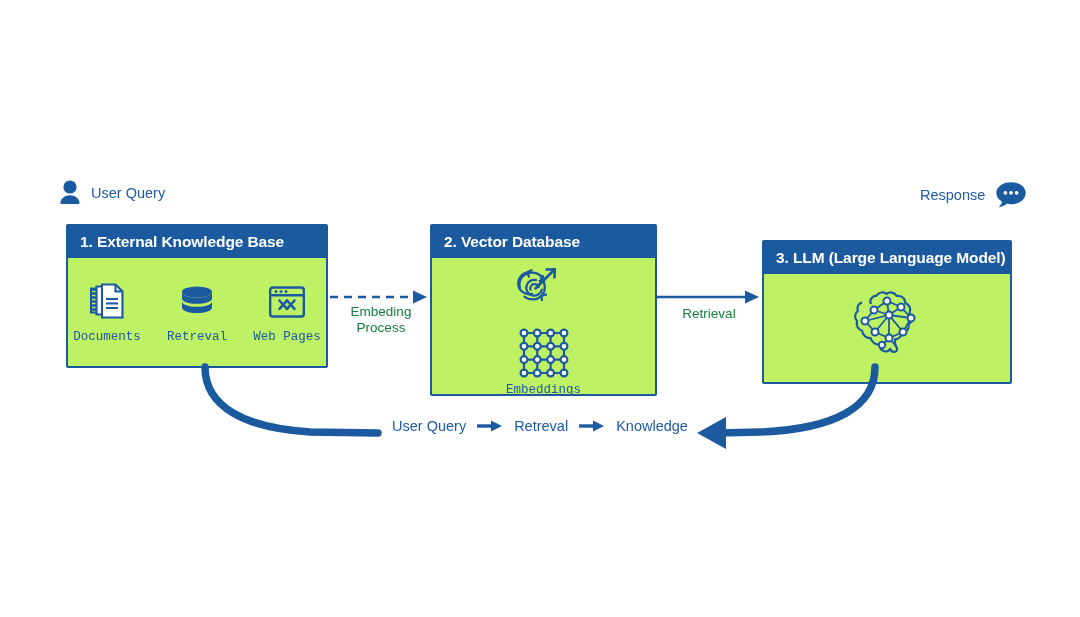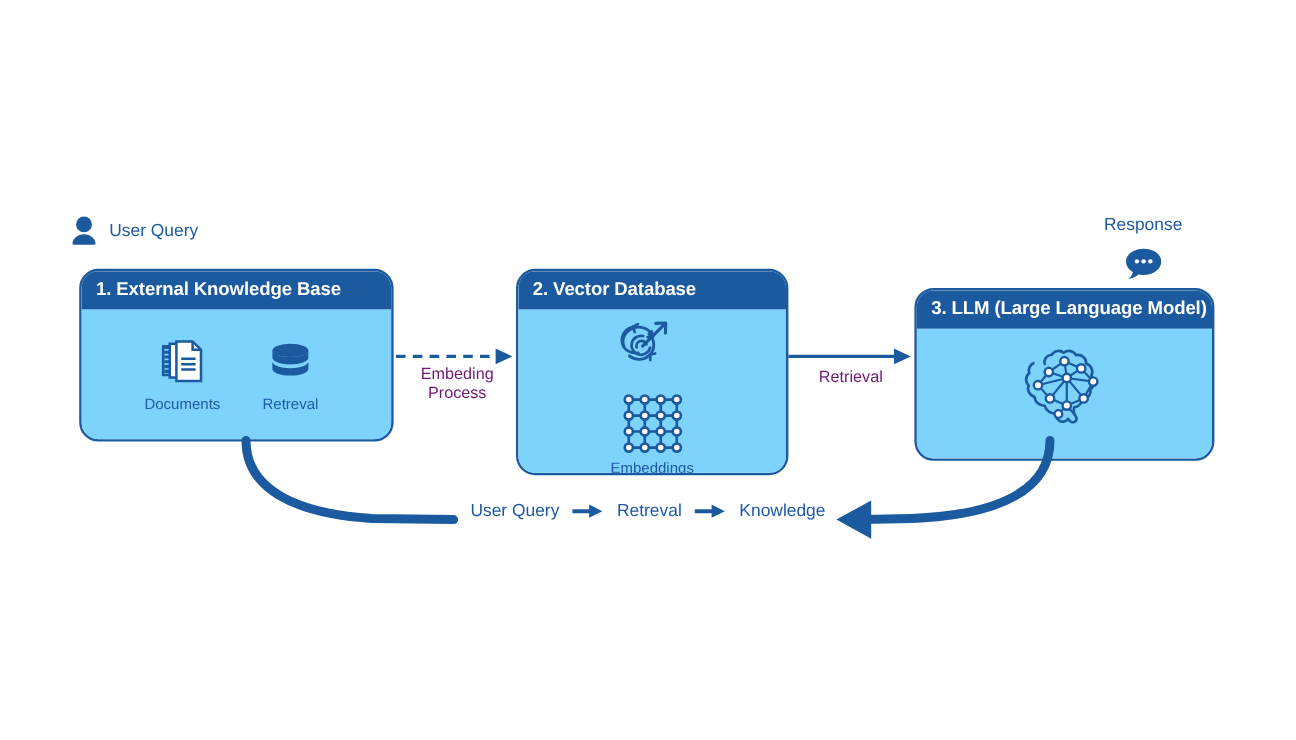--- a/index.html
+++ b/index.html
@@ -26,44 +26,45 @@
     font-size: 14.5px;
     color: #1f5aa6;
     white-space: nowrap;
     line-height: 1;
   }
 
   
   .panel {
     position: absolute;
     border: 2px solid #1c5aa0;
-    border-radius: 16px;
+    border-radius: 2px;
     background: #ffffff;
     box-sizing: border-box;
     overflow: hidden;
     display: flex;
     flex-direction: column;
   }
   .panel-header {
     background: #1c5aa0;
     color: #ffffff;
     font-weight: bold;
     font-size: 15.5px;
     padding: 7px 12px 8px 12px;
     line-height: 1.1;
     white-space: nowrap;
     letter-spacing: -0.1px;
   }
   .panel-body {
     flex: 1;
-    background: #7dd3fc;
+    background: #bef264;
     position: relative;
     display: flex;
     align-items: center;
     justify-content: center;
+    font-family: Liberation Mono, monospace;
   }
 
   
   .icon-group {
     display: flex;
     align-items: flex-start;
     justify-content: center;
     gap: 20px;
   }
   .icon-item {
@@ -83,21 +84,21 @@
     font-size: 12.5px;
     color: #1f5aa6;
     white-space: nowrap;
     line-height: 1;
   }
 
   
   .arrow-label {
     position: absolute;
     font-size: 13.5px;
-    color: #701a75;
+    color: #15803d;
     text-align: center;
     line-height: 1.18;
     white-space: nowrap;
   }
 
   
   .flow-strip {
     position: absolute;
     display: flex;
     align-items: center;
@@ -119,21 +120,21 @@
   <div class="abs" style="left:58px; top:180px; display:flex; align-items:center; gap:9px;">
     <span>
       <svg width="24" height="26" viewBox="0 0 24 26">
         <circle cx="12" cy="7" r="6.6" fill="#1c5aa0"></circle>
         <path d="M12 15.2c-5.2 0-9.2 3.3-9.6 7.6-.05.6.4 1.1 1 1.1h17.2c.6 0 1.05-.5 1-1.1-.4-4.3-4.4-7.6-9.6-7.6z" fill="#1c5aa0"></path>
       </svg>
     </span>
     <span class="annot-label">User Query</span>
   </div>
 
-  <div class="abs" style="left:920px; top:181px; display:flex; align-items:center; gap:10px;flex-direction:column;">
+  <div class="abs" style="left:920px; top:181px; display:flex; align-items:center; gap:10px;">
     <span class="annot-label">Response</span>
     <span>
       <svg width="32" height="28" viewBox="0 0 32 28">
         <path d="M16 1.2C7.8 1.2 1.3 6 1.3 12c0 3.5 2.3 6.7 5.8 8.7-.5 2.1-1.9 4.2-3.6 5.7 3.4-.5 6.3-1.9 8.3-3.6 1.3.25 2.7.4 4.2.4 8.2 0 14.7-4.8 14.7-11.2S24.2 1.2 16 1.2z" fill="#1c5aa0"></path>
         <circle cx="10.4" cy="11.8" r="1.85" fill="#ffffff"></circle>
         <circle cx="16.0" cy="11.8" r="1.85" fill="#ffffff"></circle>
         <circle cx="21.6" cy="11.8" r="1.85" fill="#ffffff"></circle>
       </svg>
     </span>
   </div>
@@ -165,20 +166,38 @@
               <g fill="#1c5aa0">
                 <ellipse cx="22" cy="11" rx="15" ry="5.6"></ellipse>
                 <path d="M7 11v6.2c0 3.1 6.7 5.6 15 5.6s15-2.5 15-5.6V11c0 3.1-6.7 5.6-15 5.6S7 14.1 7 11z"></path>
                 <path d="M7 20.2v6.2c0 3.1 6.7 5.6 15 5.6s15-2.5 15-5.6v-6.2c0 3.1-6.7 5.6-15 5.6s-15-2.5-15-5.6z"></path>
               </g>
             </svg>
           </div>
           <div class="icon-caption">Retreval</div>
         </div>
 
+        <div class="icon-item">
+          <div class="icon-art">
+            <svg width="44" height="44" viewBox="0 0 44 44">
+              <rect x="5.2" y="6.5" width="33.6" height="29" rx="2.4" fill="none" stroke="#1c5aa0" stroke-width="2.4"></rect>
+              <path d="M5.2 14.2h33.6" stroke="#1c5aa0" stroke-width="2.4"></path>
+              <circle cx="11" cy="10.4" r="1.5" fill="#1c5aa0"></circle>
+              <circle cx="16" cy="10.4" r="1.5" fill="#1c5aa0"></circle>
+              <circle cx="21" cy="10.4" r="1.5" fill="#1c5aa0"></circle>
+              <g stroke="#1c5aa0" stroke-width="2.6" fill="none" stroke-linecap="round">
+                <path d="M14.5 19.5 L22 27.8"></path>
+                <path d="M22 19.5 L14.5 27.8"></path>
+                <path d="M22 19.5 L29.5 27.8"></path>
+                <path d="M29.5 19.5 L22 27.8"></path>
+              </g>
+            </svg>
+          </div>
+          <div class="icon-caption">Web Pages</div>
+        </div>
 
       </div>
     </div>
   </div>
 
   <div class="panel" style="left:430px; top:224px; width:227px; height:172px;">
     <div class="panel-header">2. Vector Database</div>
     <div class="panel-body">
       <div class="icon-group" style="gap:8px; align-items:flex-start;flex-direction:column;">
 

